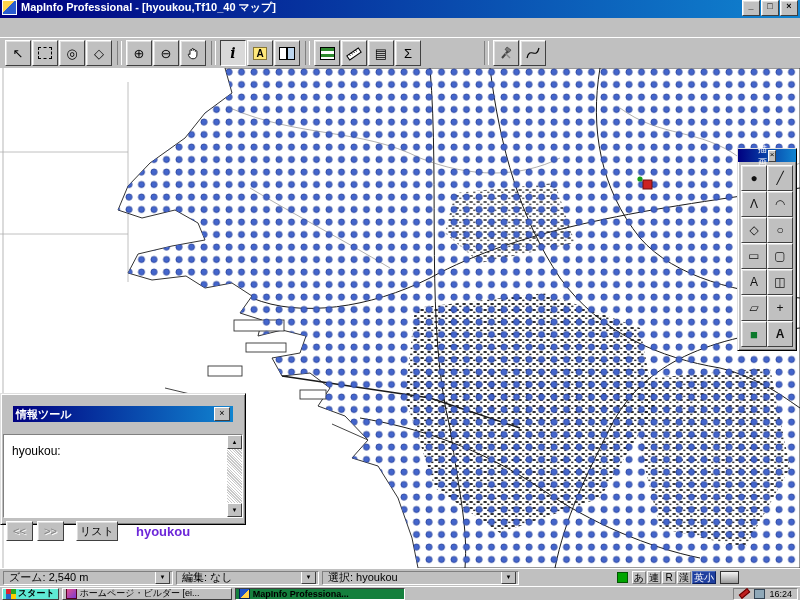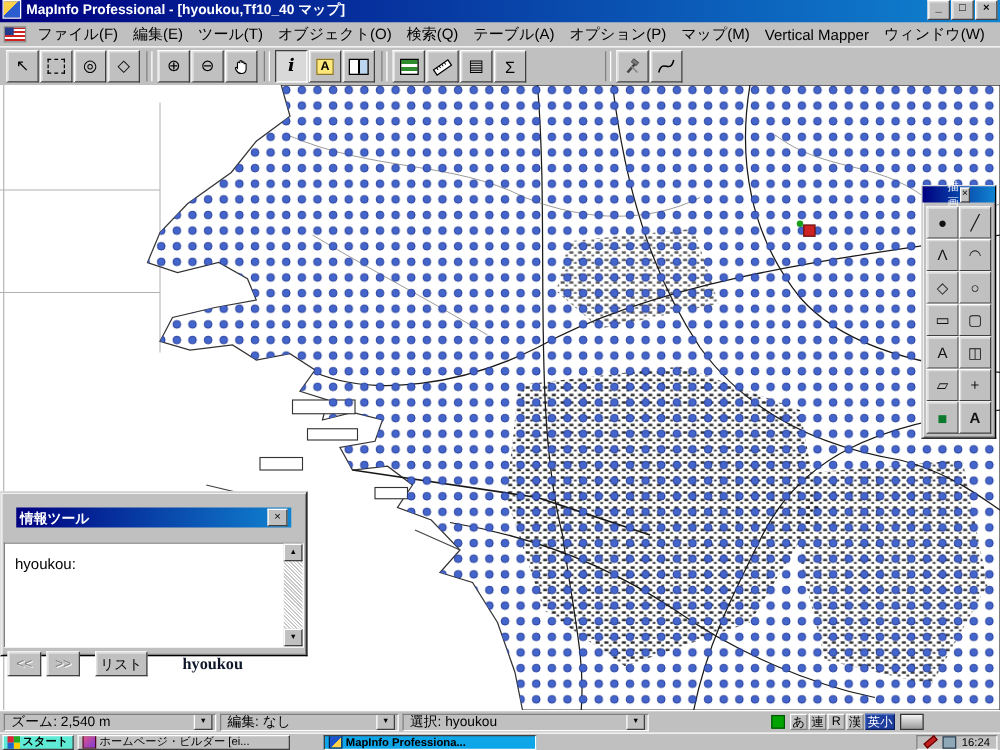--- a/index.html
+++ b/index.html
@@ -61,21 +61,21 @@
   .dscroll{position:absolute;right:0;top:0;width:15px;height:100%;box-sizing:border-box;
            background:repeating-linear-gradient(45deg,#fff 0 1px,#c8c8c8 1px 2px);}
   .sbtn{width:15px;height:14px;box-sizing:border-box;background:#c0c0c0;border:1px solid;border-color:#fff #404040 #404040 #fff;
         font-size:6px;line-height:12px;text-align:center;color:#000;}
   .sbtn.down{position:absolute;bottom:0;}
   .dialog-bottom{height:26px;display:flex;align-items:center;padding:0 5px;}
   .dbtn{height:20px;min-width:27px;box-sizing:border-box;background:#c0c0c0;border:1px solid;border-color:#fff #404040 #404040 #fff;
         box-shadow:inset 1px 1px 0 #dfdfdf;font-size:11px;display:flex;align-items:center;justify-content:center;margin-right:4px;}
   .dbtn.disabled{color:#808080;text-shadow:1px 1px 0 #fff;}
   .dbtn.list{min-width:42px;margin-left:8px;}
-  .dialog-col{font-weight:bold;font-size:13px;margin-left:24px;color:#0f172a;font-family:Liberation Serif, serif;}
+  .dialog-col{font-weight:bold;font-size:13px;margin-left:14px;color:#6d28d9;}
   
   .statusbar{position:absolute;left:0;top:568px;width:800px;height:18px;background:#c0c0c0;border-top:1px solid #fff;
              display:flex;align-items:center;padding:0 3px;box-sizing:border-box;}
   .spanel{height:14px;box-sizing:border-box;border:1px solid;border-color:#808080 #fff #fff #808080;
           font-size:11px;display:flex;align-items:center;padding:0 2px 0 5px;margin-right:3px;white-space:nowrap;overflow:hidden;}
   .sarrow{margin-left:auto;width:13px;height:11px;background:#c0c0c0;border:1px solid;border-color:#fff #404040 #404040 #fff;
           font-size:6px;line-height:10px;text-align:center;flex:none;}
   .ime{display:flex;align-items:center;margin-left:auto;margin-right:58px;gap:1px;}
   .ime-light{width:9px;height:9px;background:#00a400;border:1px solid #005500;margin-right:3px;}
   .ime-cell{height:13px;min-width:14px;box-sizing:border-box;display:flex;align-items:center;justify-content:center;
@@ -87,55 +87,41 @@
            display:flex;align-items:center;padding:0 2px;box-sizing:border-box;}
   .start-btn{height:12px;box-sizing:border-box;background:#5eead4;border:1px solid;border-color:#fff #404040 #404040 #fff;
              display:flex;align-items:center;gap:2px;padding:0 3px;font-size:9px;font-weight:bold;margin-right:3px;flex:none;}
   .winflag{width:10px;height:10px;flex:none;background:
            linear-gradient(#d23,#d23) 0 0/5px 5px no-repeat,
            linear-gradient(#2a2,#2a2) 5px 0/5px 5px no-repeat,
            linear-gradient(#26c,#26c) 0 5px/5px 5px no-repeat,
            linear-gradient(#fc0,#fc0) 5px 5px/5px 5px no-repeat;}
   .task{width:170px;height:12px;box-sizing:border-box;background:#c0c0c0;border:1px solid;border-color:#fff #404040 #404040 #fff;
         display:flex;align-items:center;gap:3px;padding:0 3px;font-size:9px;margin-right:3px;white-space:nowrap;overflow:hidden;flex:none;}
-  .task.active{border-color:#404040 #fff #fff #404040;background:#0ea5e9;font-weight:bold;margin-left:24px;}
+  .task.active{border-color:#404040 #fff #fff #404040;background:#15803d;font-weight:bold;}
   .task-ic1{width:9px;height:9px;flex:none;background:linear-gradient(135deg,#e6538c,#7a3bd4);border:1px solid #502;}
   .task-ic2{width:9px;height:9px;flex:none;background:linear-gradient(135deg,#1d52c8 0 55%,#ffd24a 55%);border:1px solid #025;}
   .tray{margin-left:auto;height:12px;box-sizing:border-box;border:1px solid;border-color:#808080 #fff #fff #808080;
         display:flex;align-items:center;gap:4px;padding:0 5px;font-size:9px;flex:none;}
   .ic-pen{width:9px;height:3px;background:#c02020;border:1px solid #600;transform:rotate(-40deg);}
   .ic-tray2{width:9px;height:8px;background:#8fa8b8;border:1px solid #345;}
 </style>
 </head>
 <body>
 
 <div class="screen">
 
   <div class="titlebar">
     <div class="app-icon"></div>
     <div class="title-text">MapInfo Professional - [hyoukou,Tf10_40 マップ]</div>
     <div class="win-btn">_</div>
     <div class="win-btn">□</div>
     <div class="win-btn">×</div>
   </div>
 
-  <div class="menubar">
-    <div class="flag-icon"></div>
-    <div class="menu-item">ファイル(F)</div>
-    <div class="menu-item">編集(E)</div>
-    <div class="menu-item">ツール(T)</div>
-    <div class="menu-item">オブジェクト(O)</div>
-    <div class="menu-item">検索(Q)</div>
-    <div class="menu-item">テーブル(A)</div>
-    <div class="menu-item">オプション(P)</div>
-    <div class="menu-item">マップ(M)</div>
-    <div class="menu-item">Vertical Mapper</div>
-    <div class="menu-item">ウィンドウ(W)</div>
-    <div class="menu-item">ヘルプ(H)</div>
-  </div>
 
   <div class="toolbar">
     <div class="tbtn">
         <span>↖</span>
       </div>
     <div class="tbtn">
         <span class="ic-marquee"></span>
       </div>
     <div class="tbtn">
         <span>◎</span>

